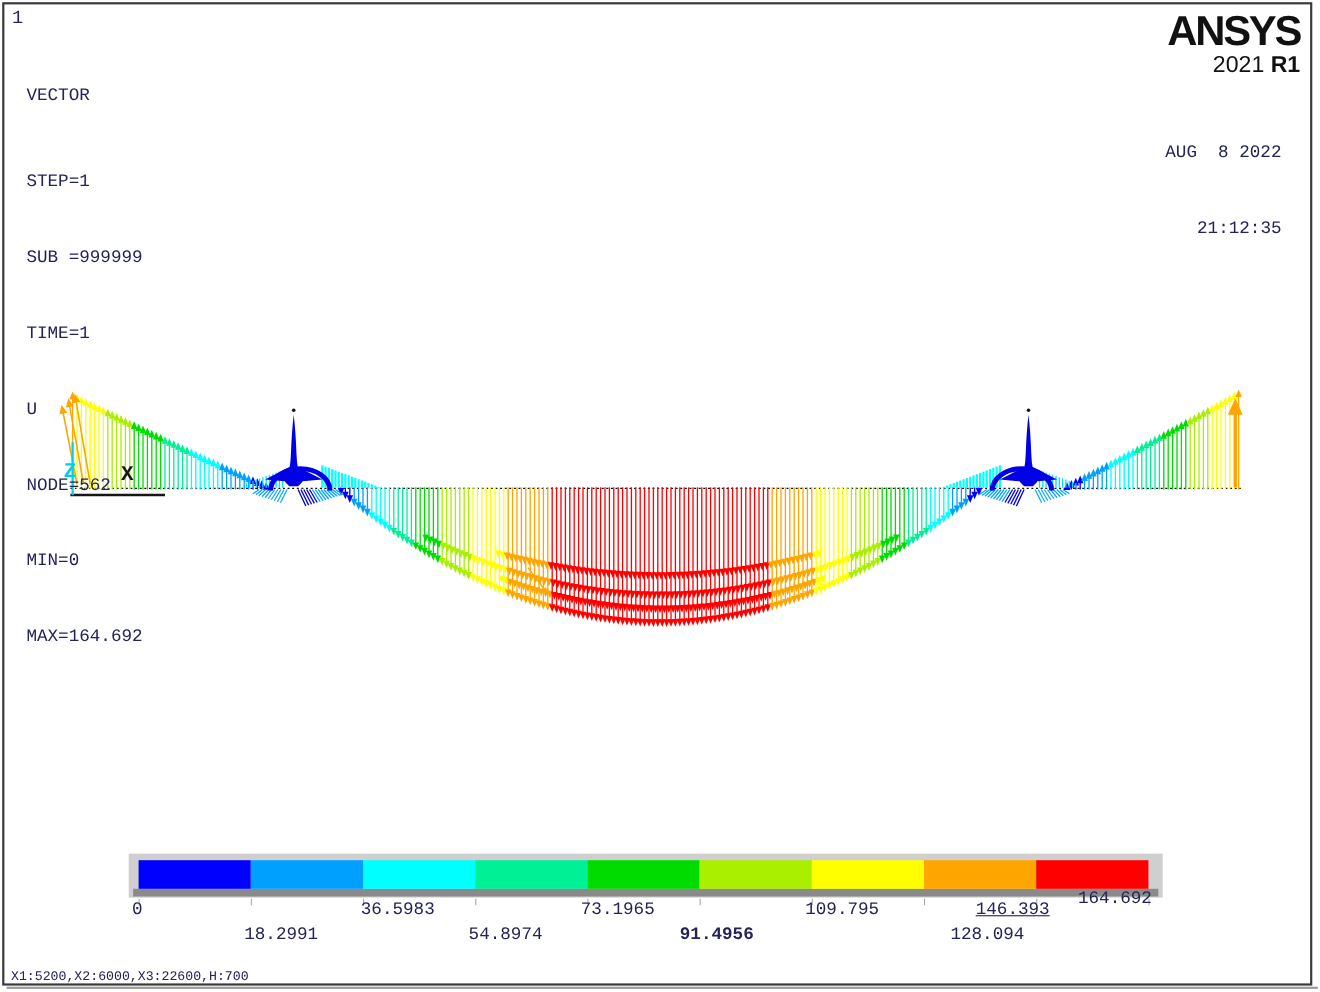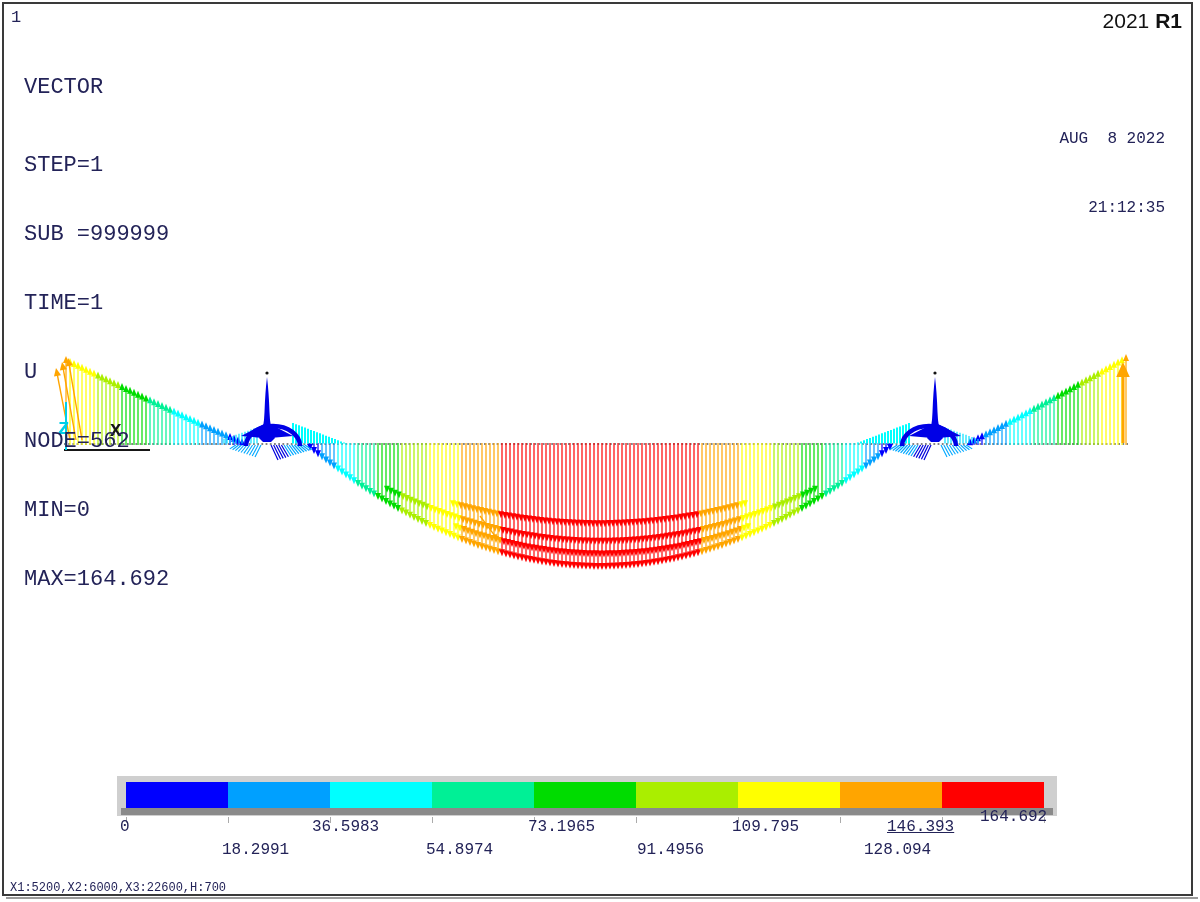--- a/index.html
+++ b/index.html
@@ -3,21 +3,21 @@
 <meta charset="utf-8">
 <style>
   html,body{margin:0;padding:0;}
   body{width:1200px;height:902px;position:relative;background:#ffffff;overflow:hidden;
        font-family:"Liberation Mono","DejaVu Sans Mono",monospace;}
   .frame{position:absolute;left:2px;top:2px;width:1187px;height:890px;
          border:2px solid #3a3a3a;background:#ffffff;}
   .shadow-bottom{position:absolute;left:6px;top:897px;width:1192px;height:2px;background:#9a9a9a;}
   .navy{color:#232358;}
   .plot-number{position:absolute;left:11px;top:8px;font-size:17px;}
-  .ann-block{position:absolute;left:24px;top:30px;font-size:22px;line-height:23px;white-space:pre;}
+  .ann-block{position:absolute;left:24px;top:30px;font-size:16px;line-height:23px;white-space:pre;}
   .ann-line.gap{margin-top:9px;}
   .brand{position:absolute;top:10px;right:18px;text-align:right;color:#111111;
          font-family:"Liberation Sans","DejaVu Sans",sans-serif;}
   .brand-name{font-size:38px;font-weight:700;letter-spacing:-2px;line-height:38px;}
   .brand-release{font-size:21px;line-height:22px;letter-spacing:0px;}
   .brand-release .rev{font-weight:700;}
   .datetime{position:absolute;top:82px;right:35px;text-align:right;font-size:16px;line-height:23px;white-space:pre;}
   .caption{position:absolute;left:10px;top:881px;font-size:12px;}
   #vfield{position:absolute;left:0;top:0;}
   
@@ -898,20 +898,21 @@
   <div class="ann-line gap">STEP=1</div>
   <div class="ann-line">SUB =999999</div>
   <div class="ann-line">TIME=1</div>
   <div class="ann-line">U</div>
   <div class="ann-line">NODE=562</div>
   <div class="ann-line">MIN=0</div>
   <div class="ann-line">MAX=164.692</div>
 </div>
 
 <div class="brand">
+  <div class="brand-name">ANSYS</div>
   <div class="brand-release">
     <span>2021</span>
     <span class="rev">R1</span>
   </div>
 </div>
 <div class="datetime navy">
   <div>AUG  8 2022</div>
   <div>21:12:35</div>
 </div>
 
@@ -934,23 +935,23 @@
     <div class="legend-tick" style="left: 330px;"></div>
     <div class="legend-tick" style="left: 432px;"></div>
     <div class="legend-tick" style="left: 534px;"></div>
     <div class="legend-tick" style="left: 636px;"></div>
     <div class="legend-tick" style="left: 738px;"></div>
     <div class="legend-tick" style="left: 840px;"></div>
     <div class="legend-tick" style="left: 942px;"></div>
     <div class="legend-tick" style="left: 1044px;"></div>
     <div class="legend-label navy" style="left: 120px; top: 818px;">0</div>
     <div class="legend-label navy" style="left: 222px; top: 841px;">18.2991</div>
-    <div class="legend-label navy" style="left: 312px; top: 818px;">36.5983</div>
+    <div class="legend-label navy" style="left: 328px; top: 818px;">36.5983</div>
     <div class="legend-label navy" style="left: 426px; top: 841px;">54.8974</div>
     <div class="legend-label navy" style="left: 528px; top: 818px;">73.1965</div>
-    <div class="legend-label navy" style="left: 637px; top: 841px;">91.4956</div>
+    <div class="legend-label navy" style="left: 618px; top: 841px; font-weight: bold;">91.4956</div>
     <div class="legend-label navy" style="left: 732px; top: 818px; font-family: Liberation Mono, monospace;">109.795</div>
     <div class="legend-label navy" style="left: 834px; top: 841px; margin-left: 30px;">128.094</div>
     <div class="legend-label navy" style="left: 887px; top: 818px; text-decoration: underline;">146.393</div>
     <div class="legend-label navy" style="left: 980px; top: 808px;">164.692</div>
   </div>
 
 <div class="caption navy">X1:5200,X2:6000,X3:22600,H:700</div>
 
 </body></html>

